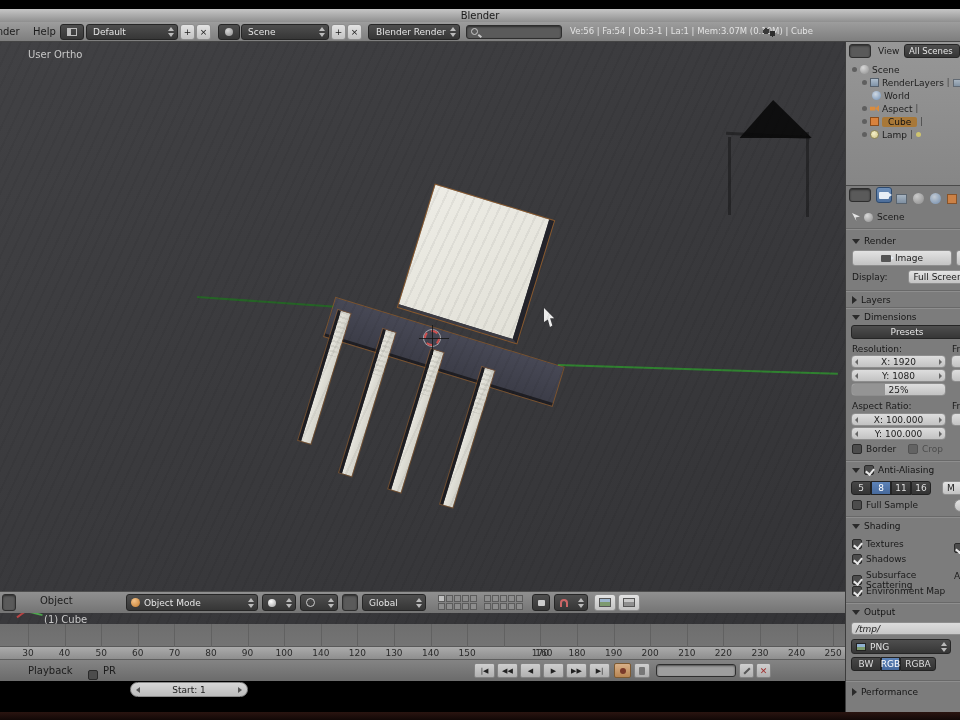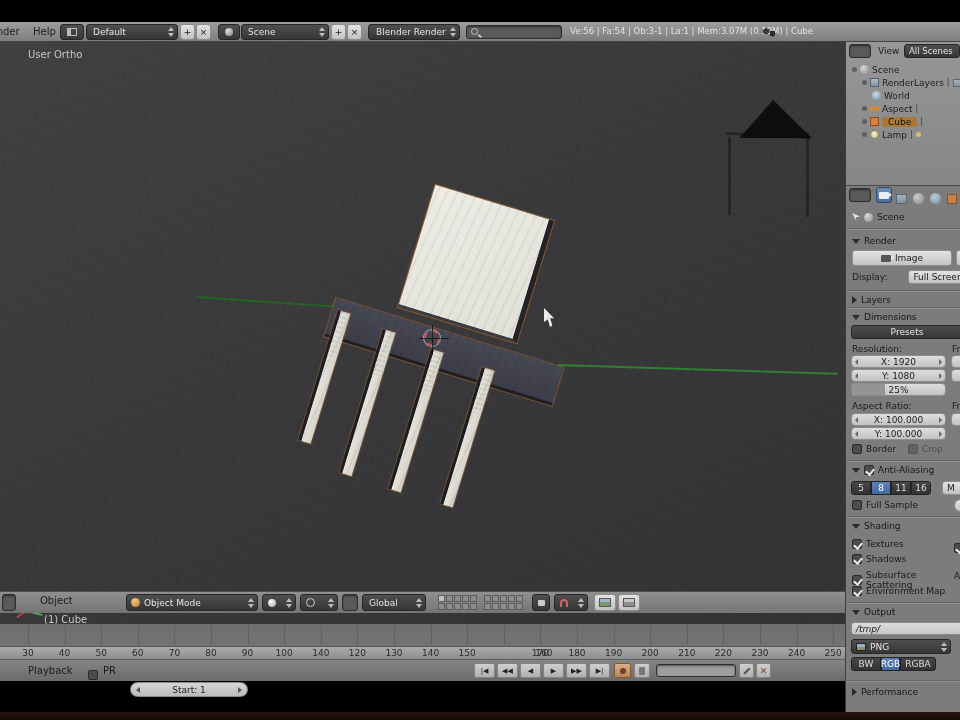--- a/index.html
+++ b/index.html
@@ -150,20 +150,23 @@
   .cam-glyph { width:10px; height:7px; background:#e8eef5; border-radius:1px; position:relative; }
   .cam-glyph::after { content:""; position:absolute; right:-3px; top:1px; width:0; height:0;
     border-top:2px solid transparent; border-bottom:2px solid transparent; border-left:3px solid #e8eef5; }
   .lens { width:8px; height:8px; border-radius:50%; background:radial-gradient(circle at 38% 32%,#fff,#9f9f9f); }
 </style>
 </head>
 <body>
 
 <div id="stage">
 
+  <div id="titlebar" class="abs">
+    <span>Blender</span>
+  </div>
 
   <div id="infobar" class="abs">
     <span class="abs menu-txt" style="left:-16px;">Render</span>
     <span class="abs menu-txt" style="left:33px;">Help</span>
     <div class="abs dark-w" style="left:60px; top:2px; width:24px; height:16px; justify-content:center;">
       <span style="width:10px;height:8px;border:1px solid #bbb;border-left-width:4px;"></span>
     </div>
     <div class="abs dark-w" style="left:86px; top:2px; width:92px; height:16px; padding-left:6px;">
       <span>Default</span>
         <span class="spin"></span>

